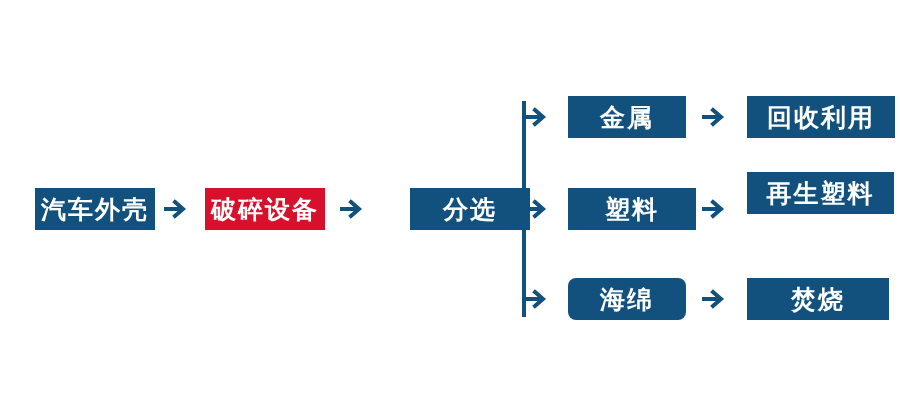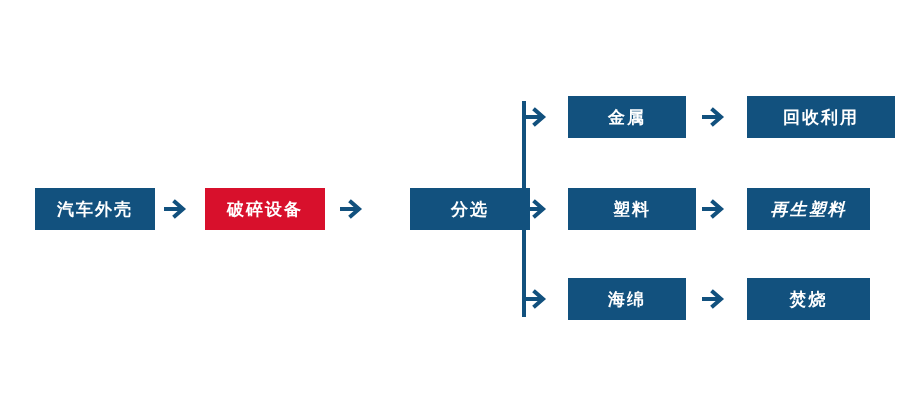--- a/index.html
+++ b/index.html
@@ -20,21 +20,21 @@
     width: 900px; height: 411px;
     background: var(--background, #fff);
   }
   .node {
     position: absolute;
     height: 42px;
     display: flex;
     align-items: center;
     justify-content: center;
     color: var(--text-white, #fff);
-    font-size: 17px;
+    font-size: 25px;
     font-weight: bold;
     letter-spacing: 2px;
     line-height: 1;
     white-space: nowrap;
   }
   .node.blue { background: var(--primary-blue, #12517E); }
   .node.red  { background: var(--accent-red,  #D8102C); }
   .arrow {
     position: absolute;
     width: 26px; height: 20px;
@@ -99,24 +99,24 @@
 
   <div class="node blue" style="left:747px; top:96px; width:148px;">回收利用</div>
 
   <div class="node blue" style="left:568px; top:188px; width:128px;">塑料</div>
 
   <svg class="arrow" style="left:702px; top:199px;" viewBox="0 0 26 20">
     <path d="M1,10 L16,10"></path>
     <path d="M11,3 L19,10 L11,17"></path>
   </svg>
 
-  <div class="node blue" style="left:747px; top:188px; width:123px;font-style:italic;">再生塑料</div>
+  <div class="node blue" style="left:747px; top:172px; width:147px;">再生塑料</div>
 
-  <div class="node blue" style="left:568px; top:278px; width:118px;">海绵</div>
+  <div class="node blue" style="left:568px; top:278px; width:118px;border-radius:8px;">海绵</div>
 
   <svg class="arrow" style="left:702px; top:289px;" viewBox="0 0 26 20">
     <path d="M1,10 L16,10"></path>
     <path d="M11,3 L19,10 L11,17"></path>
   </svg>
 
-  <div class="node blue" style="left:747px; top:278px; width:123px;">焚烧</div>
+  <div class="node blue" style="left:747px; top:278px; width:142px;">焚烧</div>
 
 </div>
 
 </body></html>

